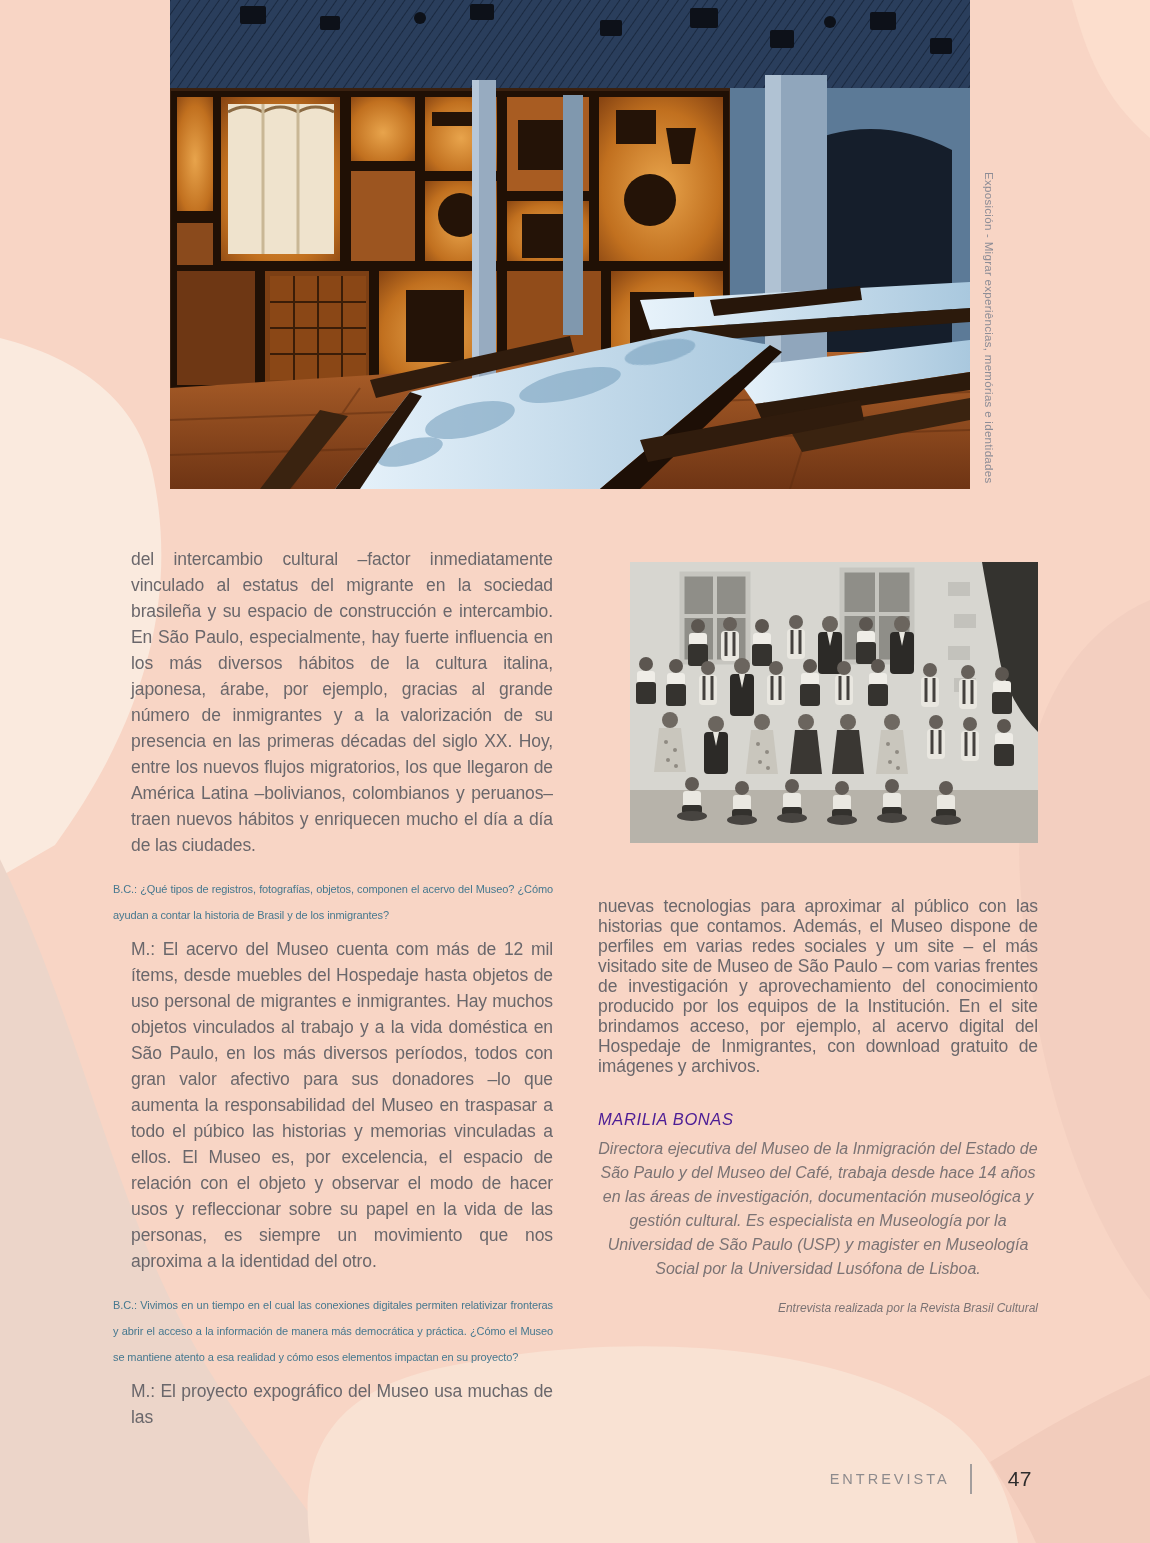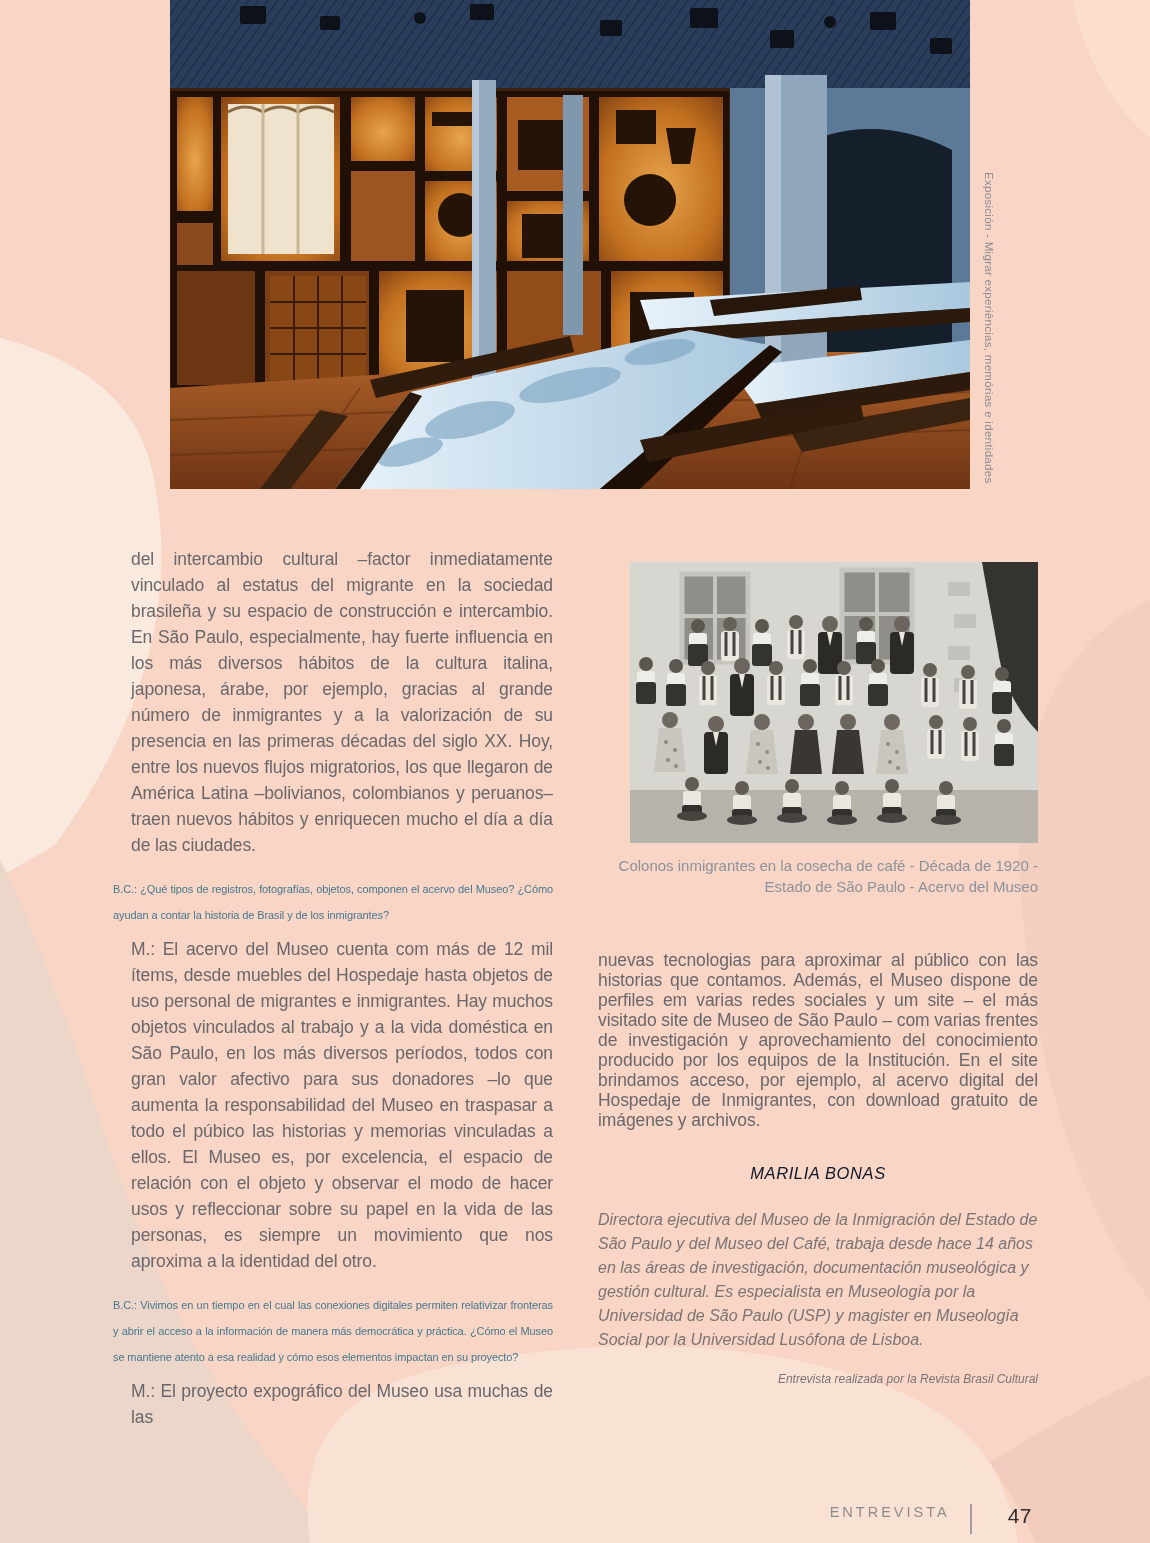--- a/index.html
+++ b/index.html
@@ -41,36 +41,36 @@
     font-size:15px;line-height:21px;color:#8c929c;text-align:right;
   }
   .right-par{
     margin:53px 0 0 0;
     font-size:17.5px;line-height:20px;letter-spacing:-0.1px;
     color:#6a676b;text-align:justify;
   }
   .bio-name{
     margin:34px 0 0 0;
     font-size:16.5px;font-style:italic;letter-spacing:.6px;
-    color:#0f172a;text-align:center;
+    color:#4c1d95;text-align:left;
   }
   .bio-text{
-    margin:25px 0 0 0;
+    margin:8px 0 0 0;
     font-size:16px;font-style:italic;line-height:24px;
-    color:#7b7374;text-align:left;
+    color:#7b7374;text-align:center;
   }
   .credit{
     margin:20px 0 0 0;
     font-size:12px;font-style:italic;color:#7b7374;text-align:right;
   }
 
   
   .footer{
-    position:absolute;top:1504px;right:118px;
-    display:flex;align-items:flex-start;gap:20px;z-index:1;
+    position:absolute;top:1464px;right:118px;
+    display:flex;align-items:center;gap:20px;z-index:1;
   }
   .footer-label{
     font-size:14.5px;letter-spacing:3px;color:#8e8b8d;
   }
   .footer-divider{width:2px;height:30px;background:#a39e9d;}
   .footer-page{
     font-size:21px;color:#2e2d2d;letter-spacing:.5px;margin-left:16px;
   }
 </style>
 </head>
@@ -335,21 +335,20 @@
           <use href="#sit" x="62" y="242"></use>
             <use href="#sit" x="112" y="246"></use>
             <use href="#sit" x="162" y="244"></use>
           <use href="#sit" x="212" y="246"></use>
             <use href="#sit" x="262" y="244"></use>
             <use href="#sit" x="316" y="246"></use>
         </g>
       </svg>
     </div>
 
-    <p class="photo-caption">Colonos inmigrantes en la cosecha de café - Década de 1920 - Estado de São Paulo - Acervo del Museo</p>
 
     <p class="right-par">nuevas tecnologias para aproximar al público con las historias que contamos. Además, el Museo dispone de perfiles em varias redes sociales y um site – el más visitado site de Museo de São Paulo – com varias frentes de investigación y aprovechamiento del conocimiento producido por los equipos de la Institución. En el site brindamos acceso, por ejemplo, al acervo digital del Hospedaje de Inmigrantes, con download gratuito de imágenes y archivos.</p>
 
     <p class="bio-name">MARILIA BONAS</p>
     <p class="bio-text">Directora ejecutiva del Museo de la Inmigración del Estado de São Paulo y del Museo del Café, trabaja desde hace 14 años en las áreas de investigación, documentación museológica y gestión cultural. Es especialista en Museología por la Universidad de São Paulo (USP) y magister en Museología Social por la Universidad Lusófona de Lisboa.</p>
     <p class="credit">Entrevista realizada por la Revista Brasil Cultural</p>
   </div>
 
   <div class="footer">
     <span class="footer-label">ENTREVISTA</span>

